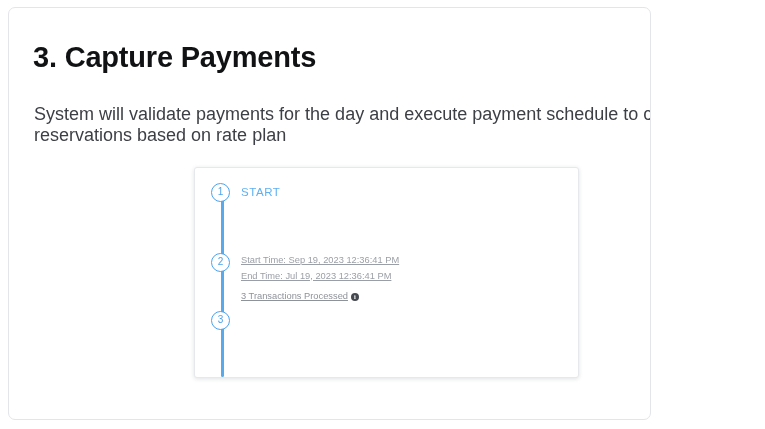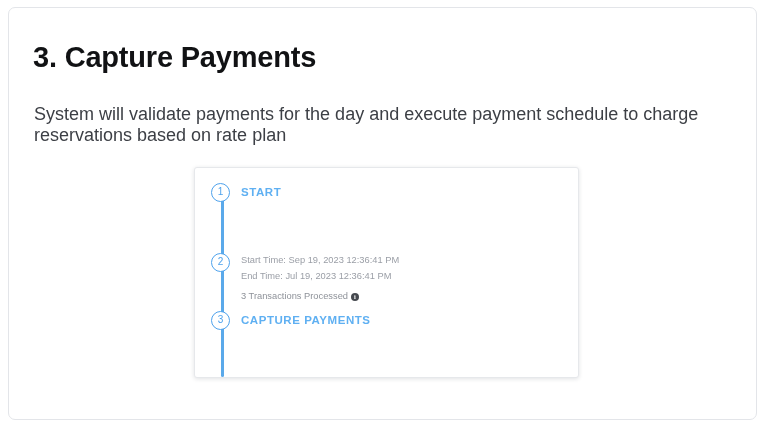--- a/index.html
+++ b/index.html
@@ -13,21 +13,21 @@
     overflow: hidden;
     font-family: "Liberation Sans", sans-serif;
     -webkit-font-smoothing: antialiased;
   }
 
   
   .page-frame {
     position: absolute;
     left: 8px;
     top: 7px;
-    width: 749px;
+    width: 643px;
     height: 413px;
     background: #ffffff;
     border: 1px solid #e3e5e9;
     border-radius: 7px;
     box-sizing: border-box;
     overflow: hidden;
   }
 
   
   .page-title {
@@ -101,33 +101,34 @@
     color: #4ea2ec;
     font-size: 10px;
     font-weight: 500;
     line-height: 16px;
     text-align: center;
     z-index: 2;
   }
   .step-title {
     color: #5fb0f2;
     font-size: 11.5px;
-    font-weight: 700;
+    font-weight: 400;
     letter-spacing: 0.55px;
     line-height: 19px;
     white-space: nowrap;
   }
   .step-details {
     margin-top: 3px;
   }
   .detail-line {
     font-size: 9.3px;
     color: #9a9ea6;
     line-height: 15.5px;
     white-space: nowrap;
+    text-decoration: underline;
   }
   .detail-line.spaced {
     margin-top: 5px;
     color: #8e9299;
   }
   .info-icon {
     display: inline-block;
     width: 8px;
     height: 8px;
     border-radius: 50%;
@@ -169,19 +170,18 @@
         <div class="step-marker">2</div>
         <div class="step-details">
           <div class="detail-line">Start Time: Sep 19, 2023 12:36:41 PM</div>
           <div class="detail-line">End Time: Jul 19, 2023 12:36:41 PM</div>
           <div class="detail-line spaced"><span>3 Transactions Processed</span><span class="info-icon">i</span></div>
         </div>
       </div>
 
       <div class="step step-3">
         <div class="step-marker">3</div>
-        <div class="step-title">CAPTURE PAYMENTS</div>
       </div>
 
     </div>
   </div>
 
 </div>
 
 </body></html>

